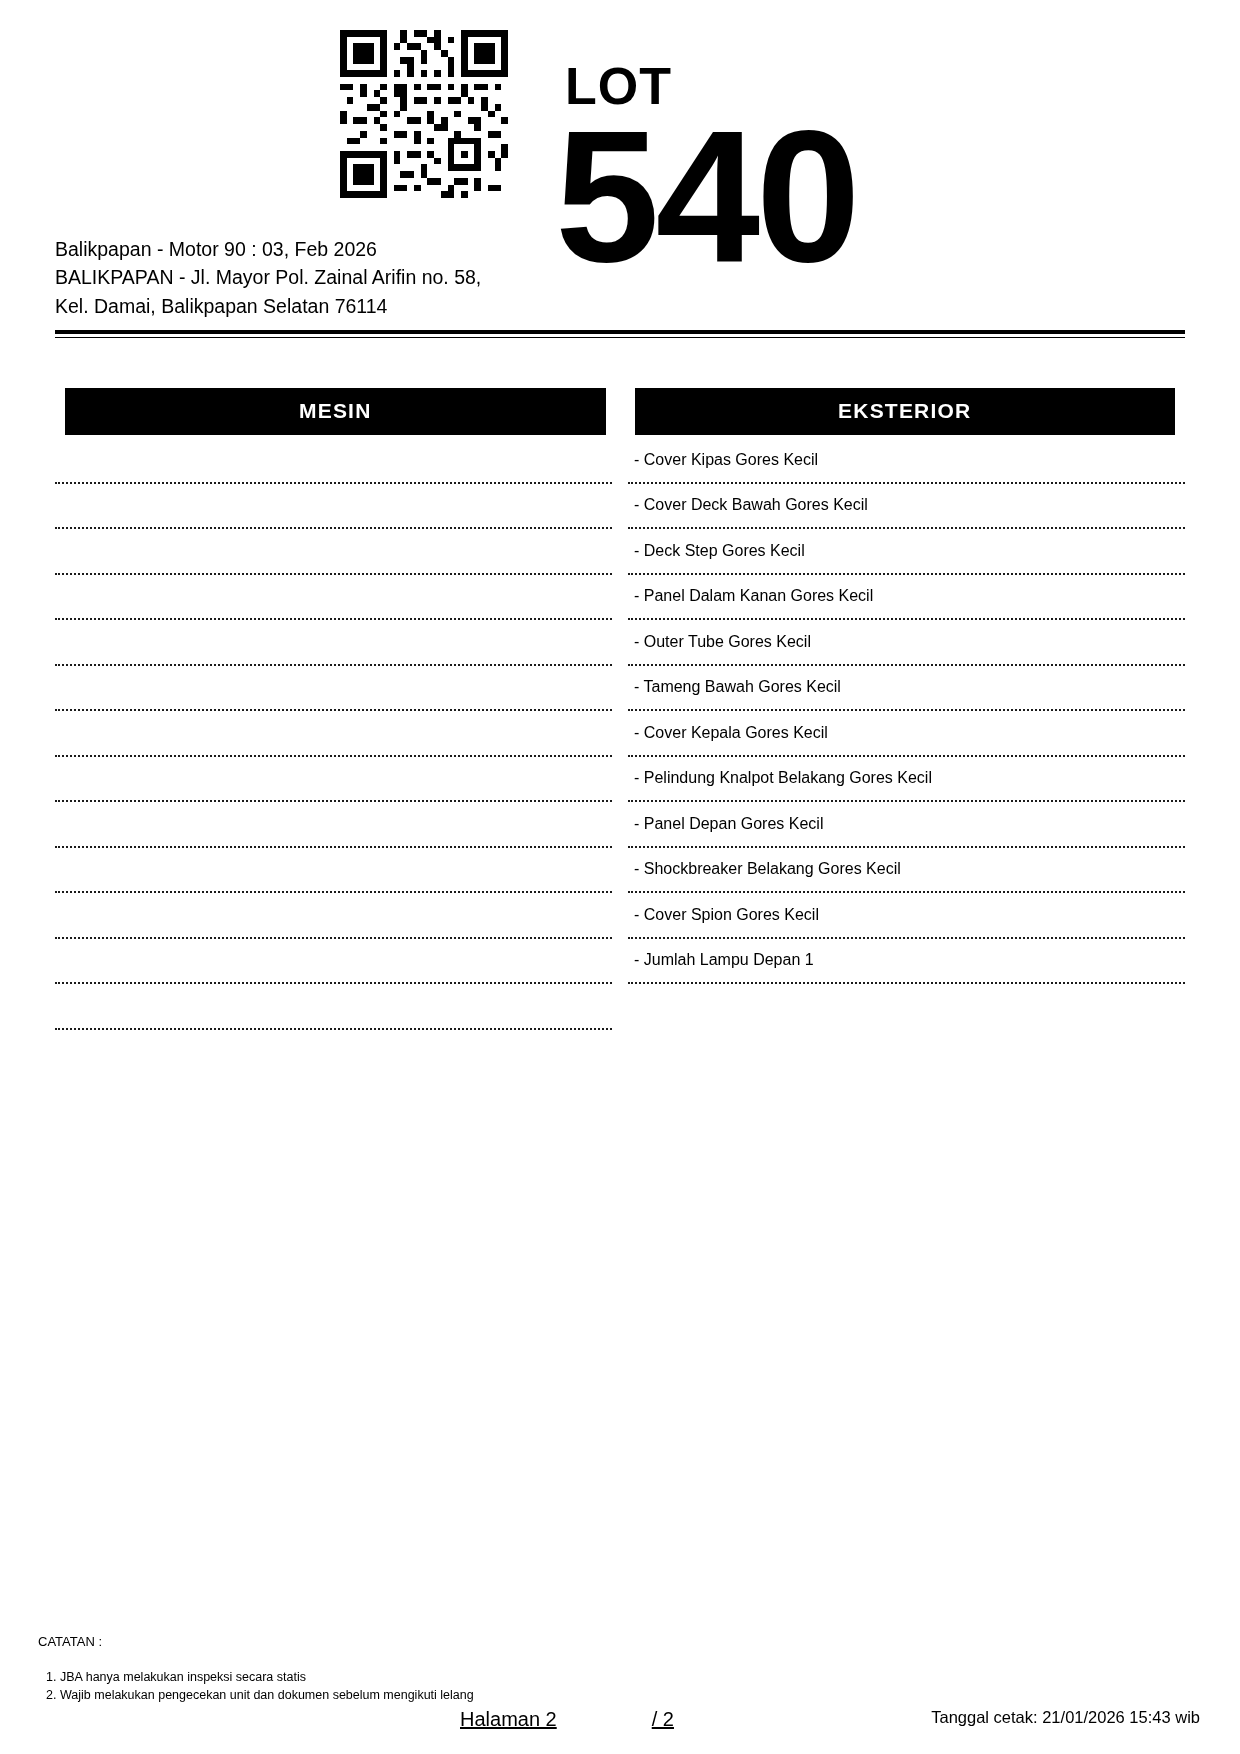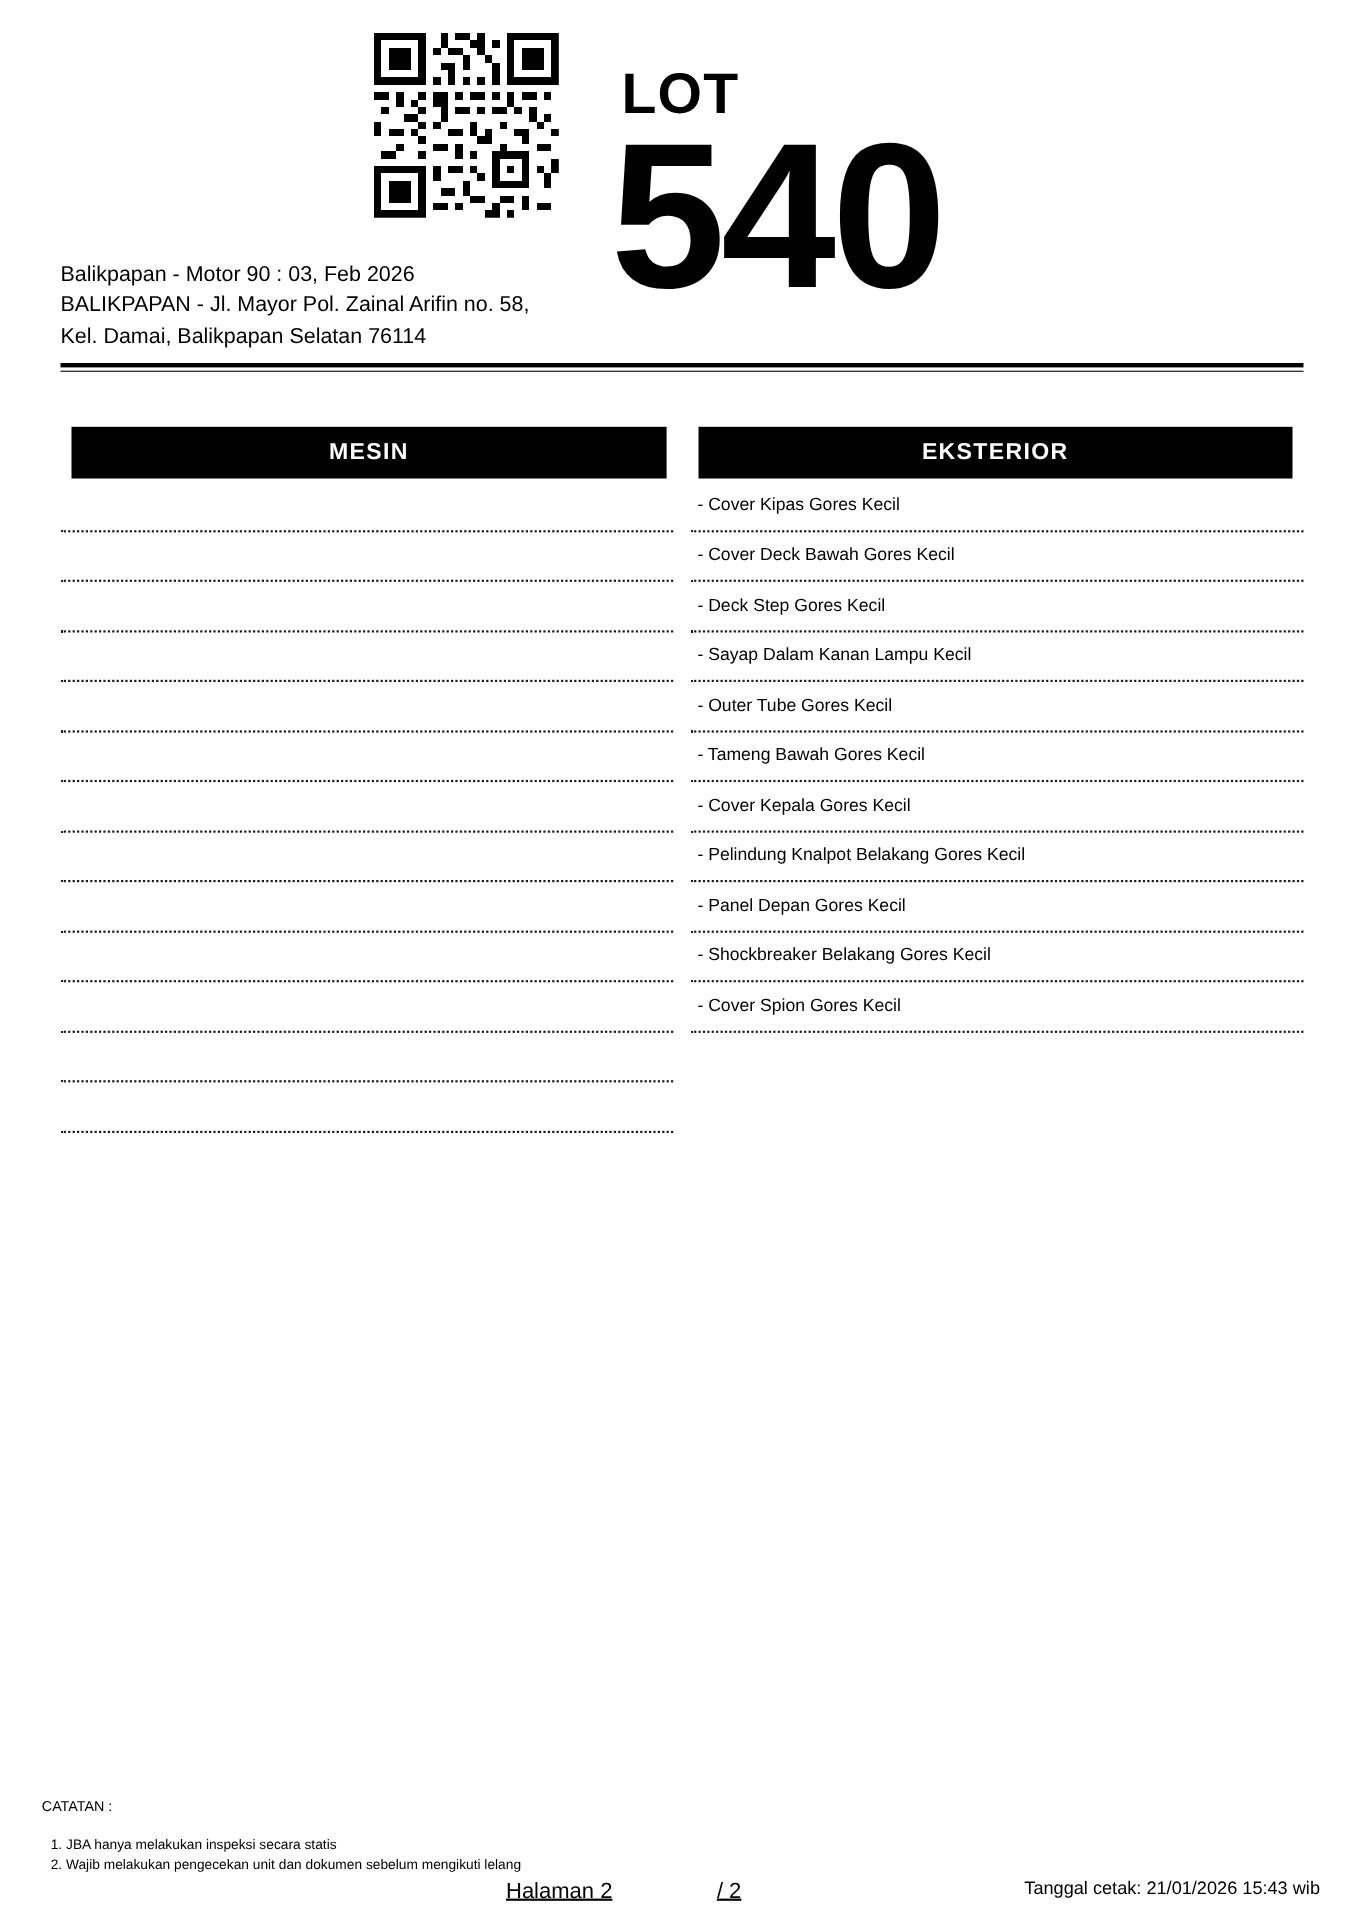--- a/index.html
+++ b/index.html
@@ -307,28 +307,29 @@
       <div class="cell empty"></div>
       <div class="cell empty"></div>
       <div class="cell empty"></div>
       <div class="cell empty"></div>
       <div class="cell empty"></div>
     </div>
     <div class="col">
       <div class="cell">- Cover Kipas Gores Kecil</div>
       <div class="cell">- Cover Deck Bawah Gores Kecil</div>
       <div class="cell">- Deck Step Gores Kecil</div>
-      <div class="cell">- Sayap Dalam Kanan Lampu Kecil</div>
+      <div class="cell">- Panel Dalam Kanan Gores Kecil</div>
       <div class="cell">- Outer Tube Gores Kecil</div>
       <div class="cell">- Tameng Bawah Gores Kecil</div>
       <div class="cell">- Cover Kepala Gores Kecil</div>
       <div class="cell">- Pelindung Knalpot Belakang Gores Kecil</div>
       <div class="cell">- Panel Depan Gores Kecil</div>
       <div class="cell">- Shockbreaker Belakang Gores Kecil</div>
       <div class="cell">- Cover Spion Gores Kecil</div>
+      <div class="cell">- Jumlah Lampu Depan 1</div>
     </div>
   </div>
 
   <div class="notes">
     <div class="title">CATATAN :</div>
     <ol>
       <li>JBA hanya melakukan inspeksi secara statis</li>
       <li>Wajib melakukan pengecekan unit dan dokumen sebelum mengikuti lelang</li>
     </ol>
   </div>

